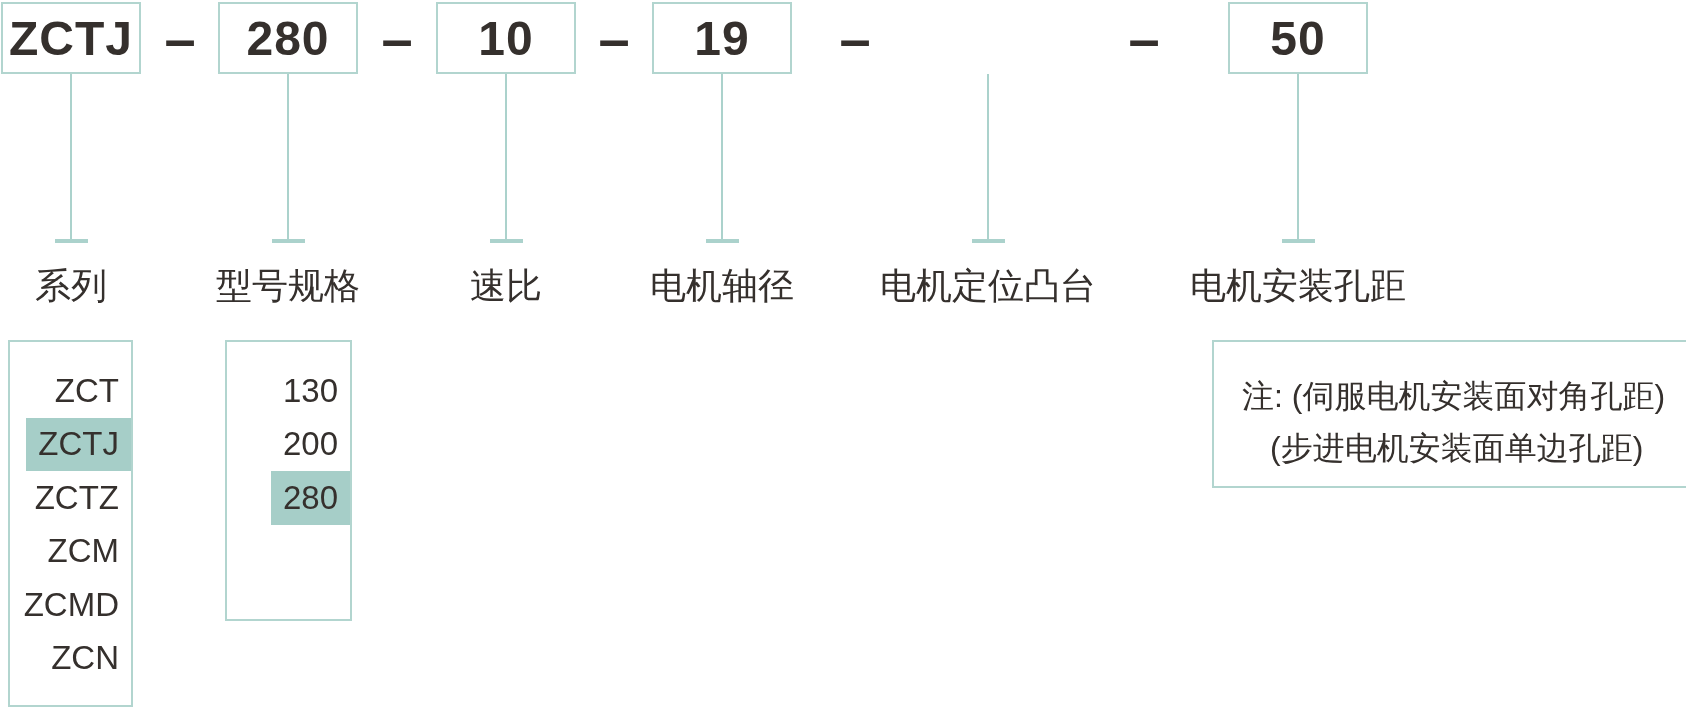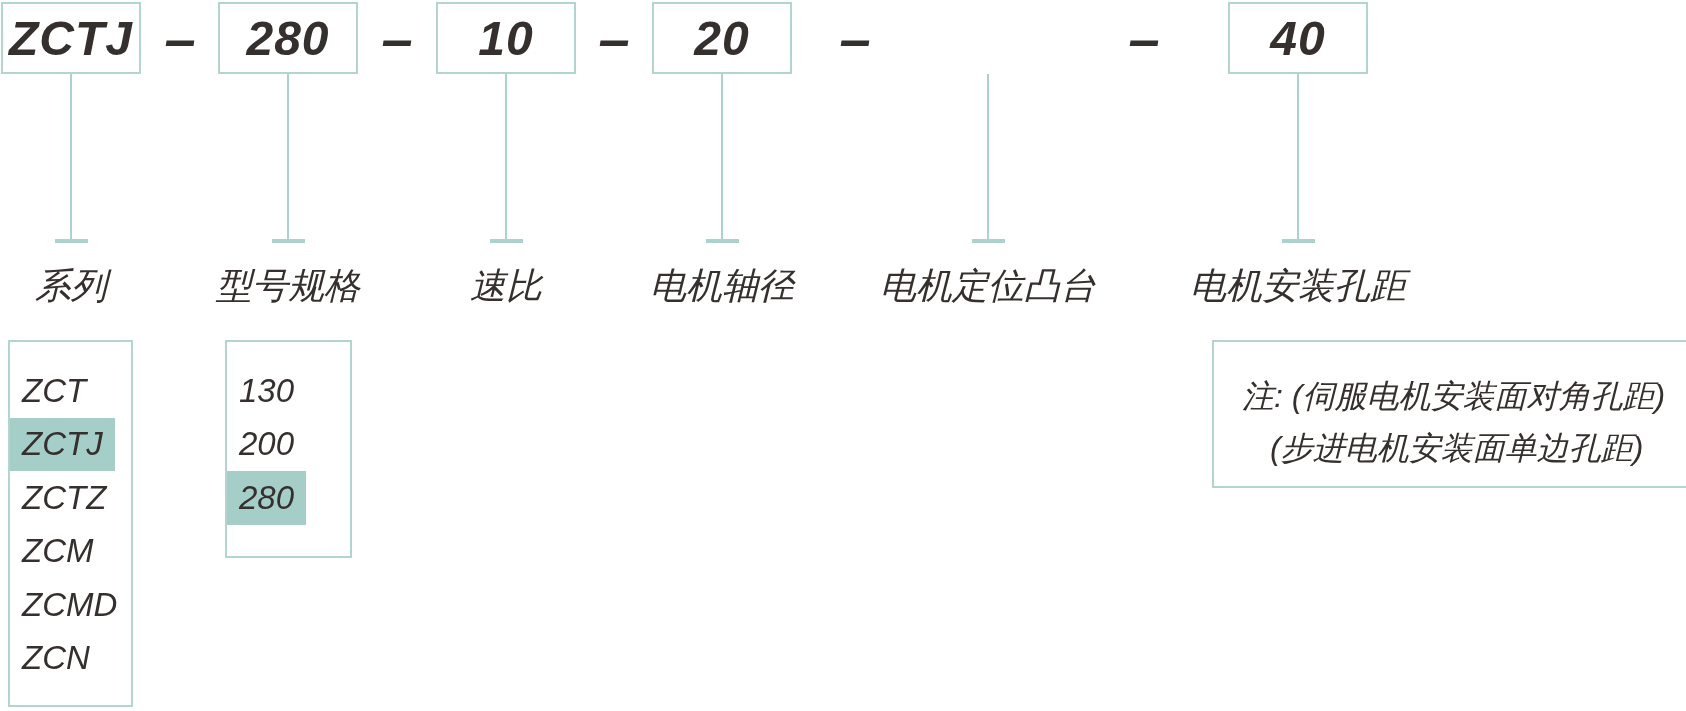--- a/index.html
+++ b/index.html
@@ -3,21 +3,21 @@
 <meta charset="utf-8">
 <style>
   :root{
     --teal-border:#b2d5cf;
     --teal-line:#abd2cc;
     --highlight:#a6cec8;
     --text-dark:#35302d;
   }
   html,body{margin:0;padding:0;background:#fff;}
   body{font-family:"Liberation Sans","DejaVu Sans",sans-serif;color:var(--text-dark);}
-  .canvas{position:relative;width:1686px;height:711px;background:#fff;overflow:hidden;font-style:italic;}
+  .canvas{position:relative;width:1686px;height:711px;background:#fff;overflow:hidden;}
 
   
   .code-box{
     position:absolute;top:2px;width:140px;height:72px;
     border:2px solid var(--teal-border);box-sizing:border-box;background:#fff;
     display:flex;align-items:center;justify-content:center;
     font-size:48px;font-weight:bold;letter-spacing:1px;color:var(--text-dark);
   }
   .dash{
     position:absolute;top:2px;width:40px;height:72px;
@@ -31,24 +31,24 @@
 
   
   .col-label{
     position:absolute;top:264px;width:300px;text-align:center;
     font-size:36px;line-height:44px;color:var(--text-dark);
   }
 
   
   .options-box{
     position:absolute;border:2px solid var(--teal-border);box-sizing:border-box;
-    background:#fff;display:flex;flex-direction:column;align-items:flex-start;padding-top:22px;
+    background:#fff;display:flex;flex-direction:column;align-items:flex-end;padding-top:22px;
   }
   .series-box{left:8px;top:340px;width:125px;height:367px;}
-  .spec-box{left:225px;top:340px;width:127px;height:218px;}
+  .spec-box{left:225px;top:340px;width:127px;height:281px;}
   .option{
     height:53.5px;display:flex;align-items:center;justify-content:center;
     font-size:33px;color:var(--text-dark);padding:0 12px;box-sizing:border-box;
     min-width:60px;
   }
   .option.selected{background:var(--highlight);}
 
   
   .note-box{
     position:absolute;left:1212px;top:340px;width:497px;height:148px;
@@ -66,24 +66,24 @@
   <div class="code-box" style="left:1px">
       <span>ZCTJ</span>
     </div>
   <div class="code-box" style="left:218px">
       <span>280</span>
     </div>
   <div class="code-box" style="left:436px">
       <span>10</span>
     </div>
   <div class="code-box" style="left:652px">
-      <span>20</span>
+      <span>19</span>
     </div>
   <div class="code-box" style="left:1228px">
-      <span>40</span>
+      <span>50</span>
     </div>
 
   <span class="dash" style="left:160px">–</span>
   <span class="dash" style="left:377px">–</span>
   <span class="dash" style="left:594px">–</span>
   <span class="dash" style="left:835px">–</span>
   <span class="dash" style="left:1124px">–</span>
 
   <div class="vline" style="left:70px"></div>
   <div class="vline" style="left:287px"></div>

